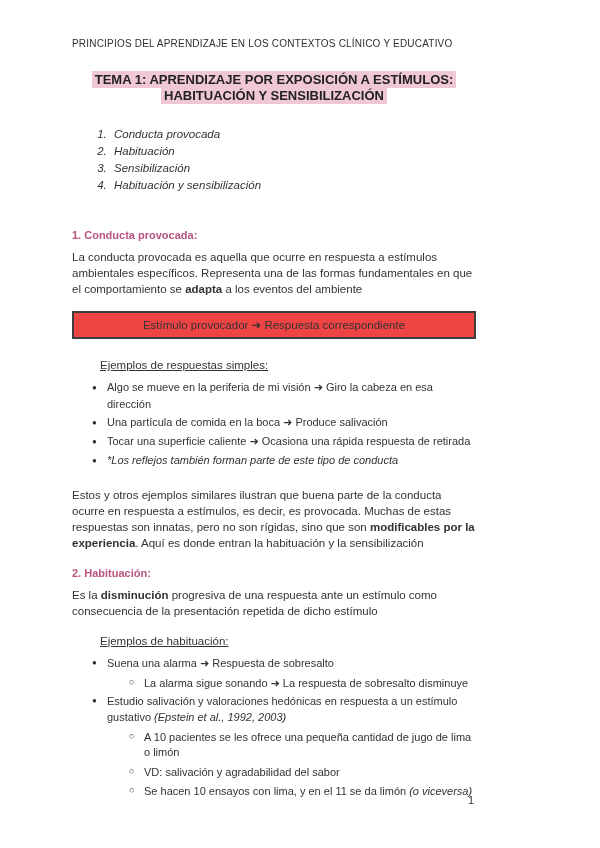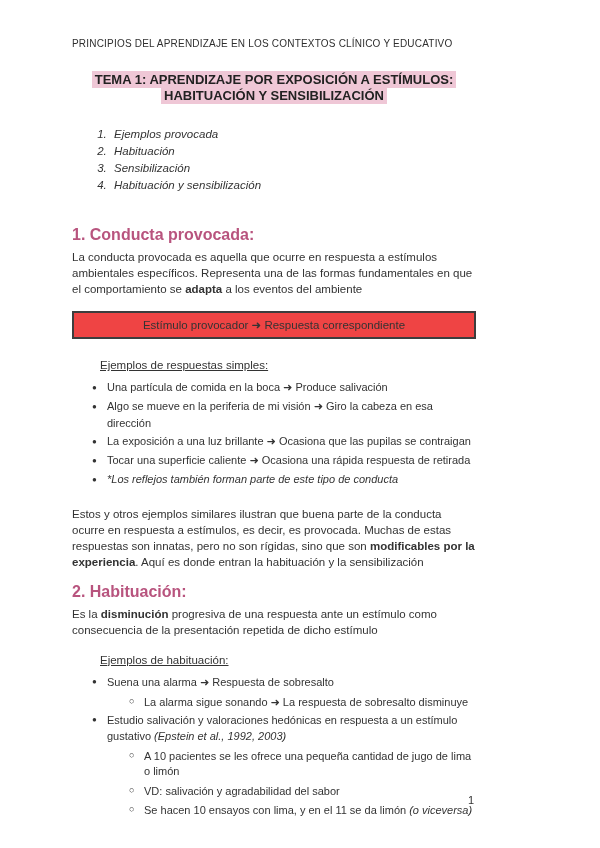--- a/index.html
+++ b/index.html
@@ -32,21 +32,21 @@
   }
   .hl { background: #efc7d6; padding: 1px 3px; }
   .toc {
     font-style: italic;
     margin: 0 0 34px 0;
     padding-left: 38px;
   }
   .toc li { margin-bottom: 1px; padding-left: 4px; }
   .sec {
     color: #b8547e;
-    font-size: 16px;
+    font-size: 11px;
     font-weight: bold;
     margin: 0 0 6px 0;
   }
   .para { margin: 0 0 14px 0; }
   .box {
     margin: 8px 0 18px 0;
     background: #ef4444;
     border: 2px solid #3d3d3d;
     text-align: center;
     padding: 4px 6px;
@@ -103,38 +103,37 @@
 <div class="page">
 
   <div class="header">PRINCIPIOS DEL APRENDIZAJE EN LOS CONTEXTOS CLÍNICO Y EDUCATIVO</div>
 
   <div class="doc-title">
     <div><span class="hl">TEMA 1: APRENDIZAJE POR EXPOSICIÓN A ESTÍMULOS:</span></div>
     <div><span class="hl">HABITUACIÓN Y SENSIBILIZACIÓN</span></div>
   </div>
 
   <ol class="toc">
-    <li>Ejemplos provocada</li>
+    <li>Conducta provocada</li>
     <li>Habituación</li>
     <li>Sensibilización</li>
     <li>Habituación y sensibilización</li>
   </ol>
 
   <h2 class="sec">1. Conducta provocada:</h2>
 
   <p class="para"><span>La conducta provocada es aquella que ocurre en respuesta a estímulos ambientales específicos. Representa una de las formas fundamentales en que el comportamiento se </span><span class="bold">adapta</span><span> a los eventos del ambiente</span></p>
 
   <div class="box"><span>Estímulo provocador ➜ Respuesta correspondiente</span></div>
 
   <div class="list-title">Ejemplos de respuestas simples:</div>
 
   <ul class="blist">
+    <li><span class="marker">●</span><span>Algo se mueve en la periferia de mi visión ➜ Giro la cabeza en esa dirección</span></li>
     <li><span class="marker">●</span><span>Una partícula de comida en la boca ➜ Produce salivación</span></li>
-    <li><span class="marker">●</span><span>Algo se mueve en la periferia de mi visión ➜ Giro la cabeza en esa dirección</span></li>
-    <li><span class="marker">●</span><span>La exposición a una luz brillante ➜ Ocasiona que las pupilas se contraigan</span></li>
     <li><span class="marker">●</span><span>Tocar una superficie caliente ➜ Ocasiona una rápida respuesta de retirada</span></li>
     <li><span class="marker">●</span><span class="italic">*Los reflejos también forman parte de este tipo de conducta</span></li>
   </ul>
 
   <p class="para"><span>Estos y otros ejemplos similares ilustran que buena parte de la conducta ocurre en respuesta a estímulos, es decir, es provocada. Muchas de estas respuestas son innatas, pero no son rígidas, sino que son </span><span class="bold">modificables por la experiencia</span><span>. Aquí es donde entran la habituación y la sensibilización</span></p>
 
   <h2 class="sec">2. Habituación:</h2>
 
   <p class="para"><span>Es la </span><span class="bold">disminución</span><span> progresiva de una respuesta ante un estímulo como consecuencia de la presentación repetida de dicho estímulo</span></p>
 

